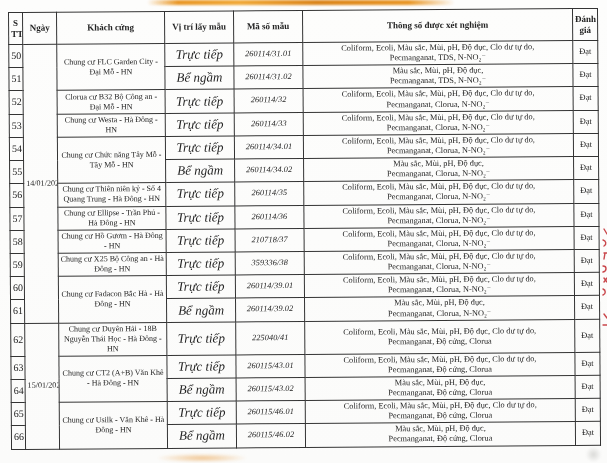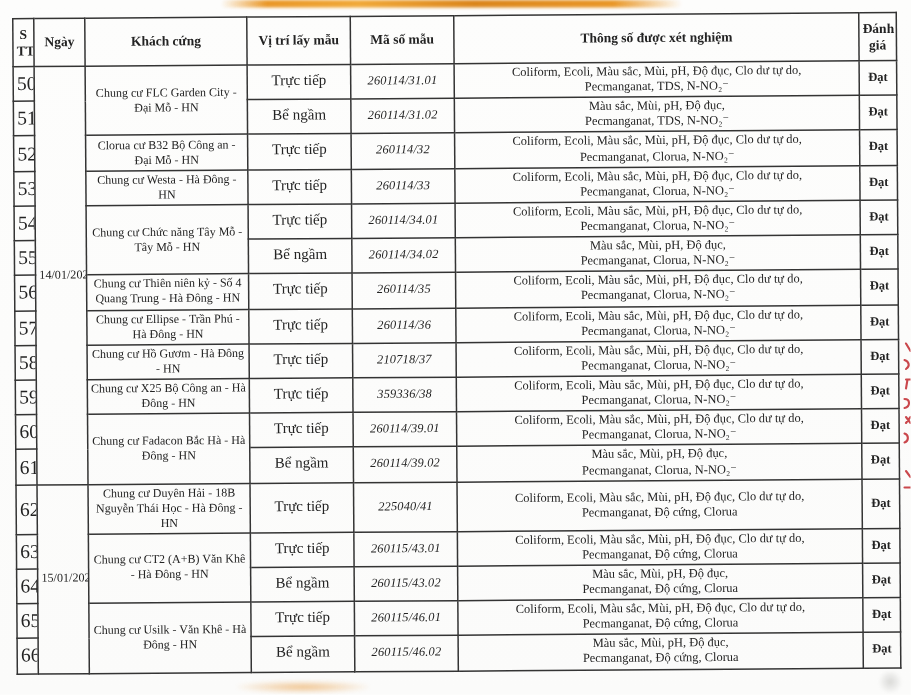--- a/index.html
+++ b/index.html
@@ -78,27 +78,27 @@
   table { border: 1.4px solid #2a2a2a; }
   thead th {
     height: 29px;
     font-weight: bold;
     font-size: 9px;
     line-height: 1.15;
     white-space: pre-line;
   }
   tbody tr { height: 22px; }
   td { font-size: 8.3px; line-height: 1.22; }
-  td.stt  { font-size: 13px; }
+  td.stt  { font-size: 10px; }
   td.date { font-size: 8.1px; }
   td.customer { font-size: 8px; line-height: 1.25; padding: 1px 1px; }
-  td.pos  { font-size: 10px; }
+  td.pos  { font-size: 13px; font-style: italic; }
   td.code { font-size: 8.3px; letter-spacing: .1px; font-style: italic; }
   td.params { font-size: 8.3px; white-space: pre-line; }
-  td.result { font-size: 8.4px; font-weight: 700; margin-top: 48px; }
+  td.result { font-size: 8.4px; font-weight: 400; margin-top: 48px; }
 </style>
 </head>
 <body>
 
 <div class="page">
 
   <div class="hl-top"></div>
 
   <div class="tilt">
     <table>

